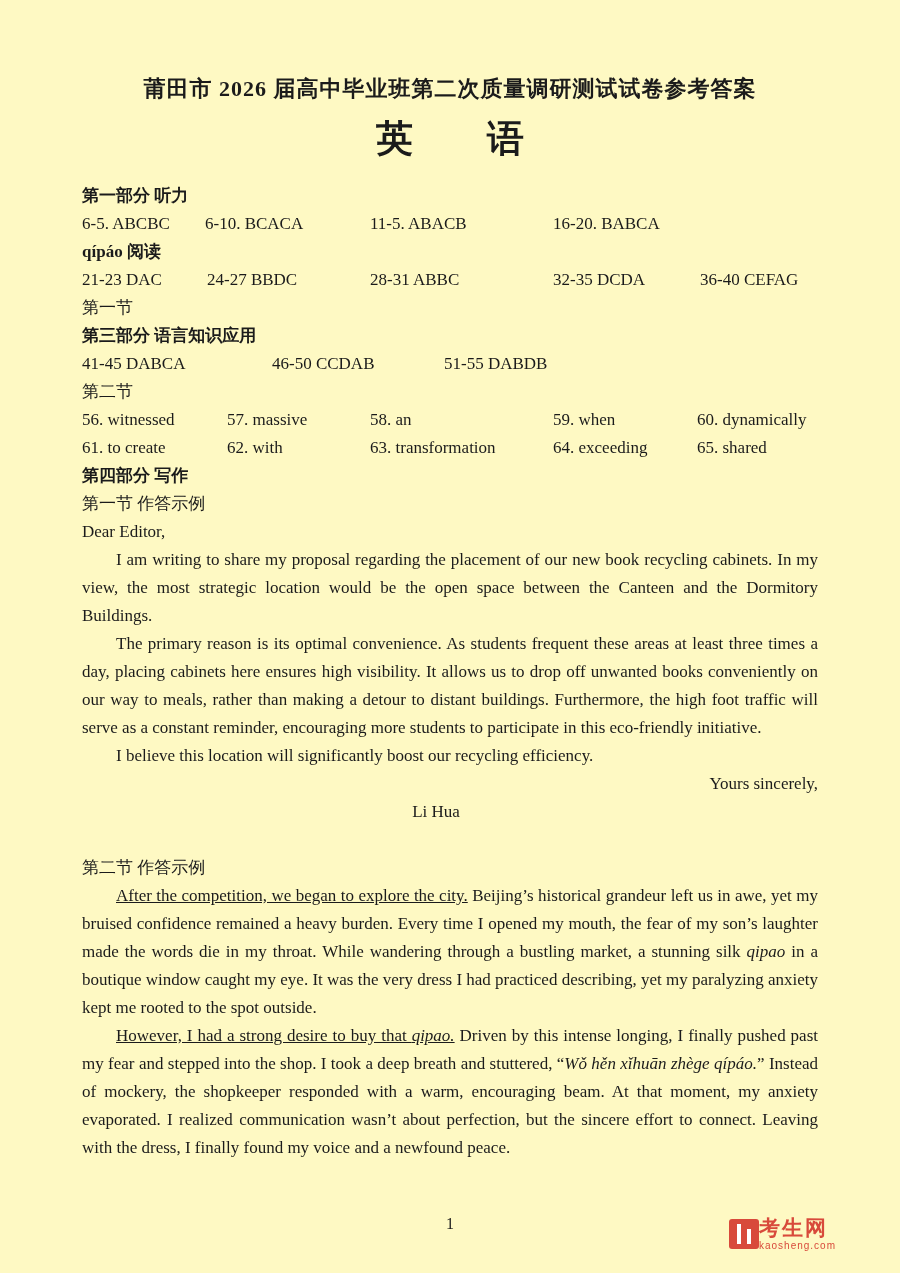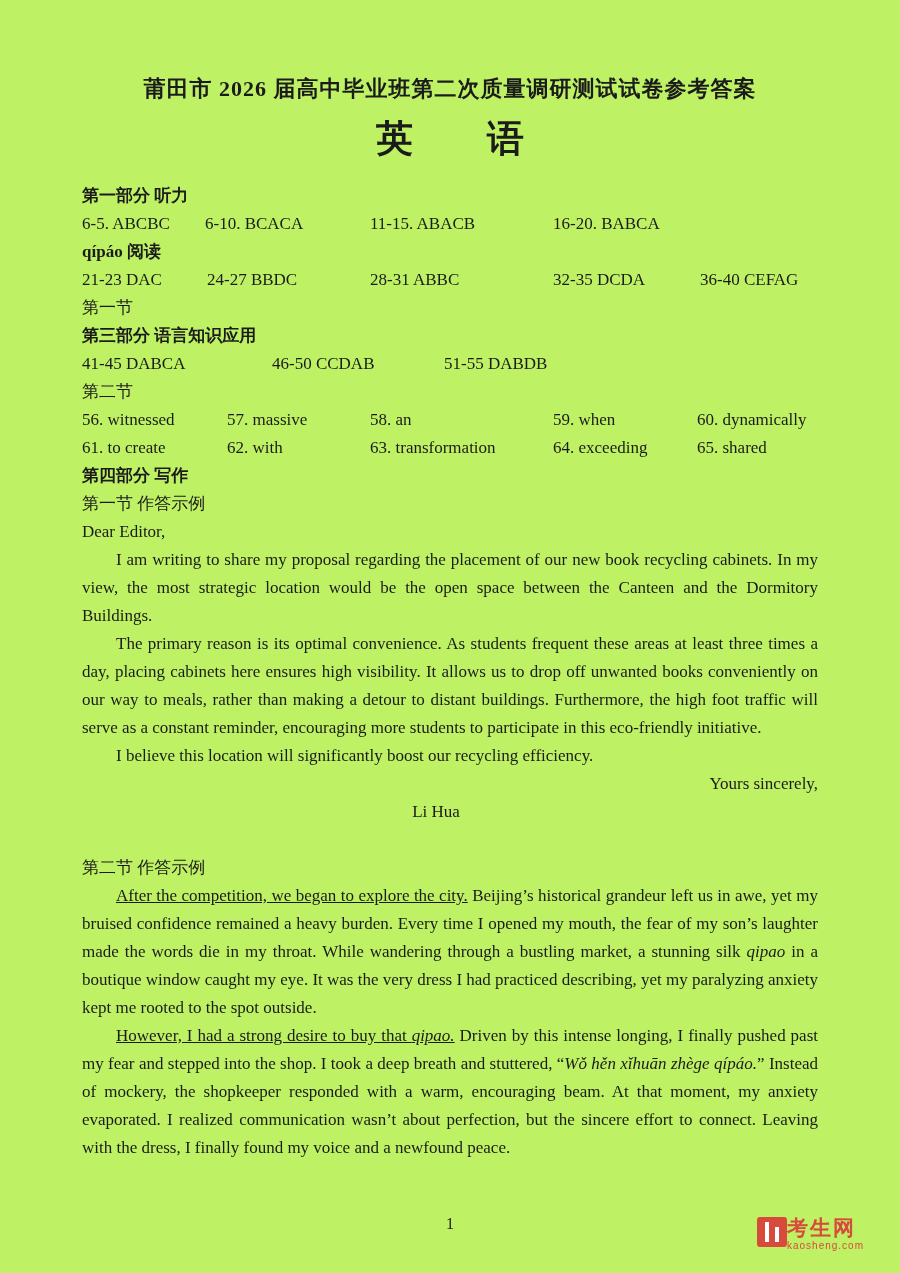--- a/index.html
+++ b/index.html
@@ -4,21 +4,21 @@
 <style>
   html, body {
     margin: 0;
     padding: 0;
     background: #ffffff;
   }
   .page {
     position: relative;
     width: 900px;
     height: 1273px;
-    background: #bef264;
+    background: #fef9c3;
     color: #1b1b1b;
     font-family: "Liberation Serif", serif;
     overflow: hidden;
   }
   .content {
     padding: 0 82px;
   }
   .doc-title {
     margin: 74px 0 0 0;
     font-size: 22px;
@@ -80,23 +80,24 @@
     position: absolute;
     left: 0;
     right: 0;
     bottom: 40px;
     text-align: center;
     font-size: 16px;
     color: #1b1b1b;
   }
   .watermark {
     position: absolute;
-    right: 36px;
+    right: 64px;
     bottom: 22px;
     display: flex;
+    align-items: center;
   }
   .wm-icon {
     position: relative;
     width: 30px;
     height: 30px;
     background: #d84a3b;
     border-radius: 3px;
   }
   .wm-icon::before {
     content: "";
@@ -142,21 +143,21 @@
 <div class="page">
   <div class="content">
 
     <h1 class="doc-title">莆田市 2026 届高中毕业班第二次质量调研测试试卷参考答案</h1>
     <h2 class="subject-title">英　　语</h2>
 
     <div class="line sec-heading">第一部分 听力</div>
     <div class="line ans-row row-listening">
       <span>6-5. ABCBC</span>
       <span>6-10. BCACA</span>
-      <span>11-15. ABACB</span>
+      <span>11-5. ABACB</span>
       <span>16-20. BABCA</span>
     </div>
 
     <div class="line sec-heading">qípáo 阅读</div>
     <div class="line ans-row row-reading">
       <span>21-23 DAC</span>
       <span>24-27 BBDC</span>
       <span>28-31 ABBC</span>
       <span>32-35 DCDA</span>
       <span>36-40 CEFAG</span>

